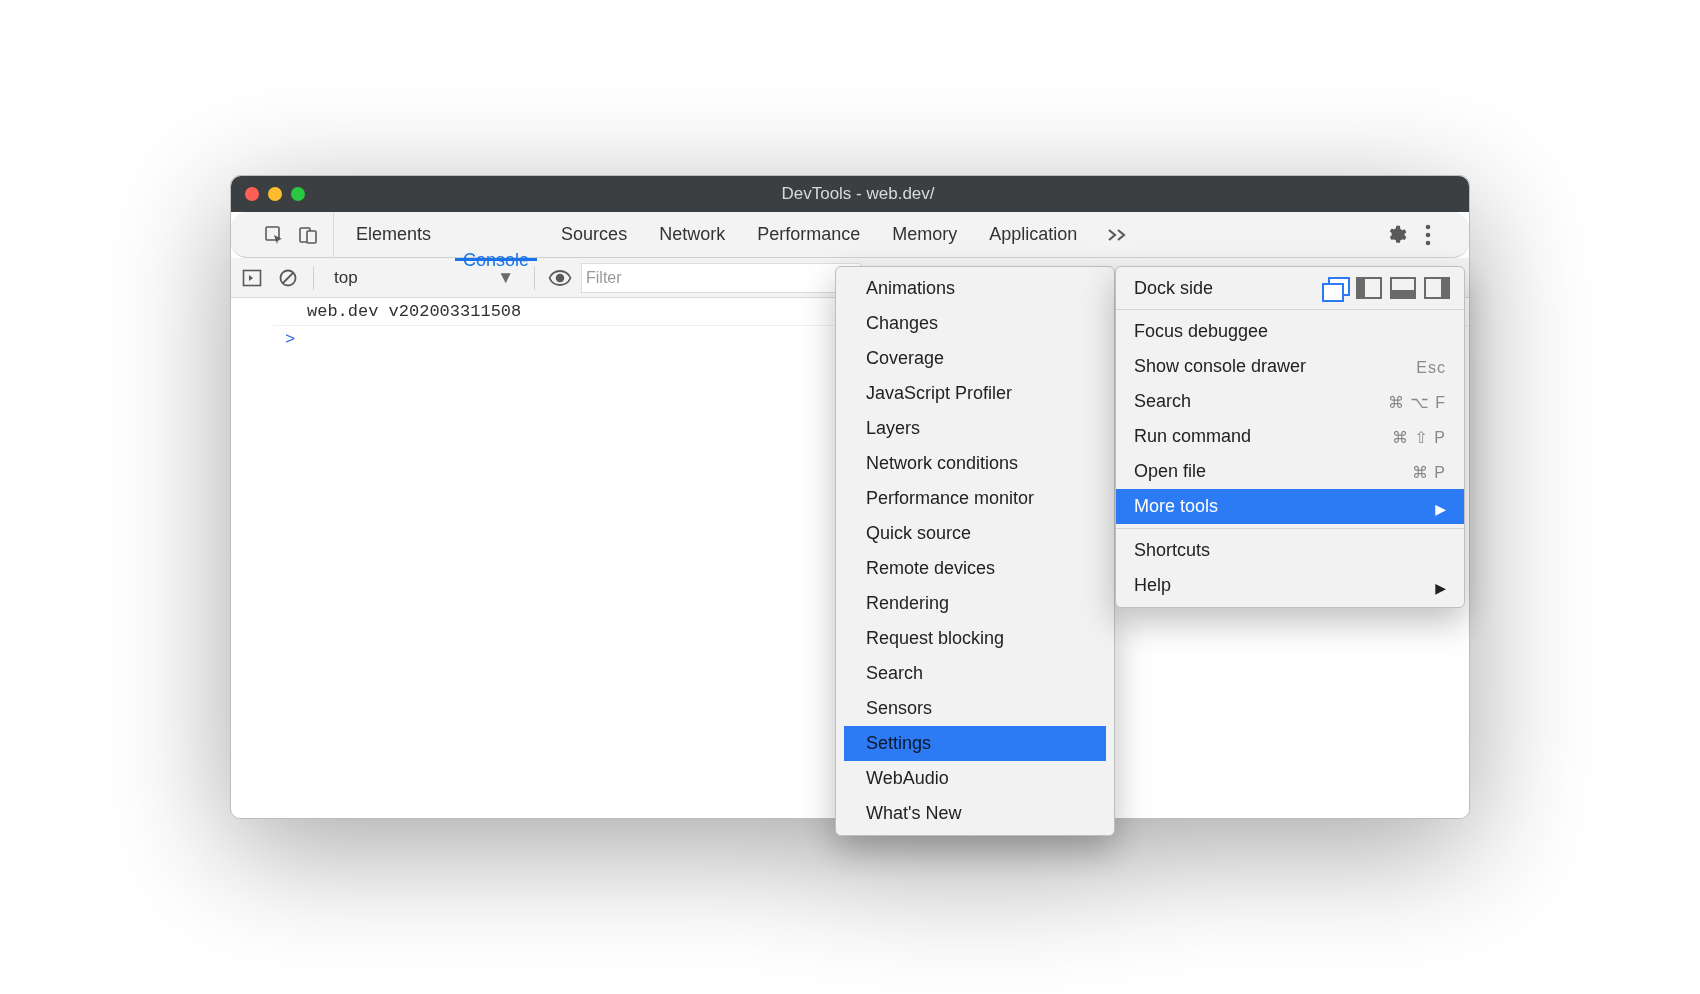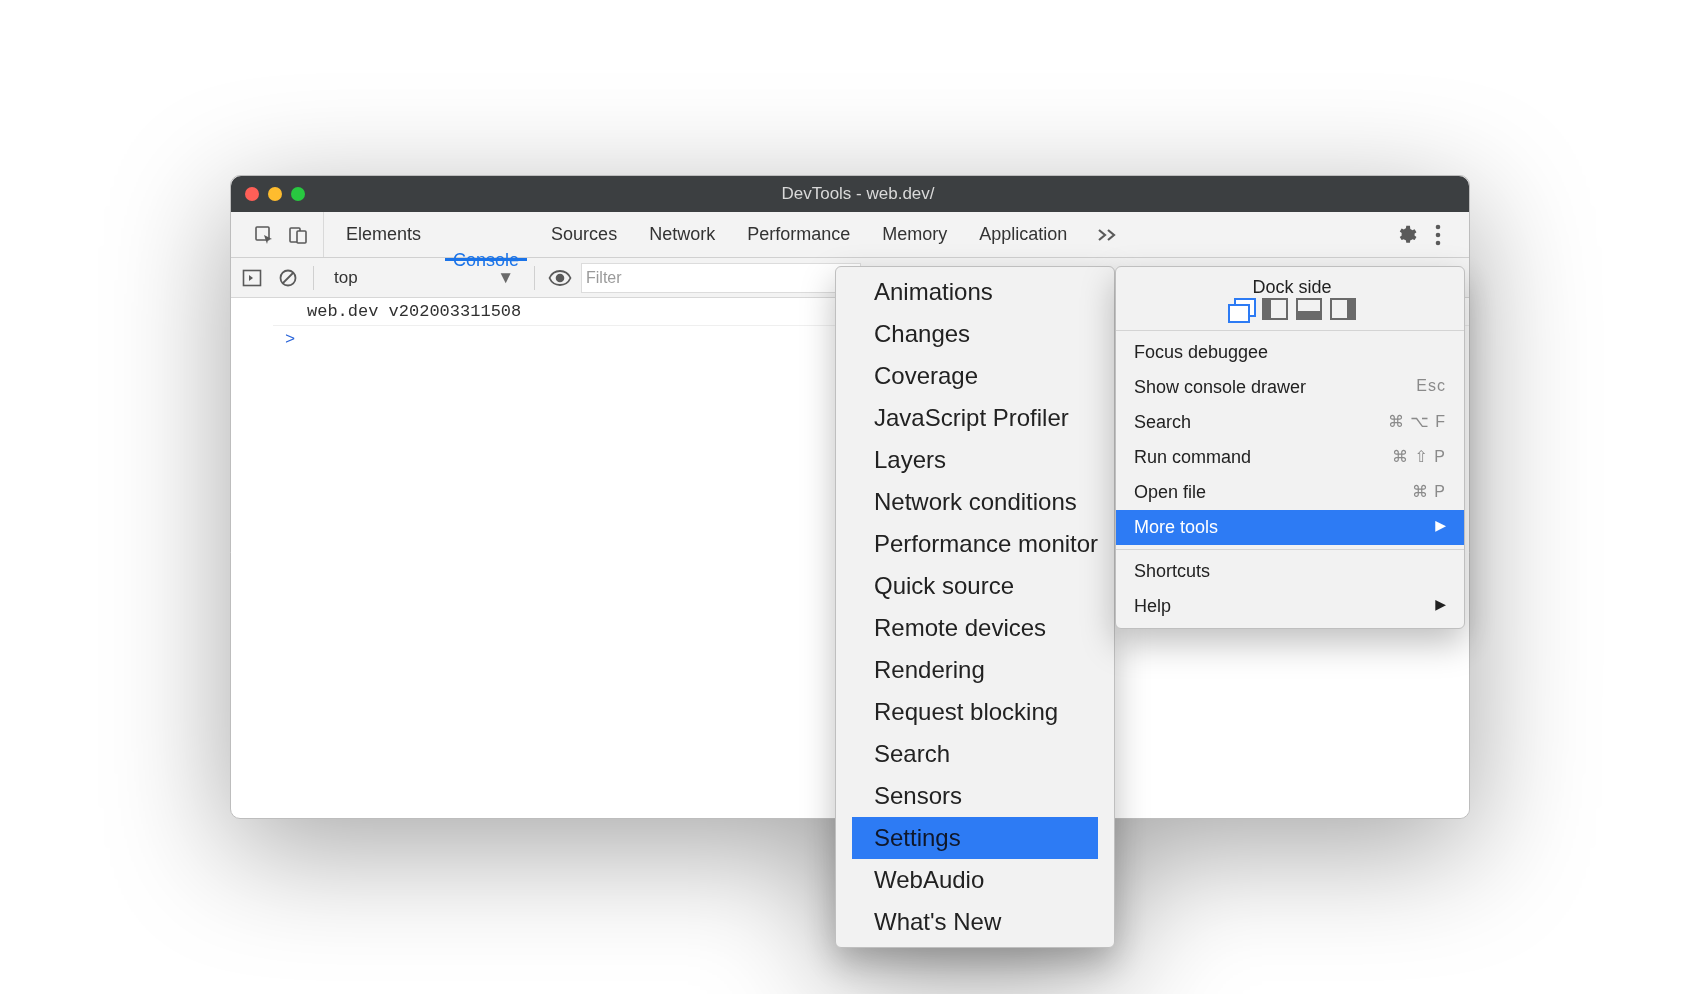--- a/index.html
+++ b/index.html
@@ -50,22 +50,23 @@
     color: #d9d9d9;
     font-size: 17px;
     pointer-events: none;
   }
 
   .tabs-row {
     height: 46px;
     border-bottom: 1px solid #d0d0d0;
     display: flex;
     align-items: stretch;
-    padding: 0 12px;
+    padding: 0 22px;
     background: #f3f3f3;
+    border-radius: 16px;
   }
   .tabs-left-icons {
     display: flex;
     align-items: center;
     gap: 4px;
     padding: 0 10px 0 6px;
     border-right: 1px solid #d9d9d9;
     margin-right: 6px;
   }
   .icon-btn {
@@ -172,35 +173,34 @@
     border:1px solid #bfbfbf;
     border-radius: 6px;
     box-shadow: 0 14px 34px rgba(0,0,0,0.25);
     font-size: 18px;
     color:#222;
     padding: 4px 0;
     z-index: 30;
   }
   .menu-row {
     display:flex;
-    align-items:flex-start;
+    align-items:flex-end;
     justify-content: space-between;
     padding: 7px 18px;
     white-space: nowrap;
   }
   .menu-row.selected {
     background:#2d7bf4;
     color:#fff;
   }
   .menu-row .shortcut { color:#8a8a8a; font-size:16px; letter-spacing:1px;}
   .menu-sep { height:1px; background:#d4d4d4; margin:4px 0; }
   .dock-row {
     display:flex; align-items:center; justify-content:space-between;
     padding: 6px 14px 6px 18px;
-    flex-direction: column;
   }
   .dock-icons { display:flex; gap:8px; }
   .dock-opt {
     width:26px; height:22px;
     border:2px solid #6a6a6a;
     position:relative;
     display:inline-block;
   }
   .dock-opt.active { border-color:#2d7bf4; }
   .dock-opt .bar { position:absolute; background:#6a6a6a; }
@@ -221,23 +221,23 @@
   
   .submenu {
     position:absolute;
     top: 90px;
     right: 354px;
     width: 280px;
     background:#f2f2f2;
     border:1px solid #bfbfbf;
     border-radius: 6px;
     box-shadow: 0 14px 34px rgba(0,0,0,0.25);
-    font-size: 24px;
+    font-size: 18px;
     color:#222;
-    padding: 4px 16px;
+    padding: 4px 8px;
     z-index: 29;
   }
   .sub-row {
     padding: 7px 22px;
     white-space:nowrap;
   }
   .sub-row.selected { background:#2d7bf4; color:#0f172a; }
 
   svg { display:block; }
 </style>

